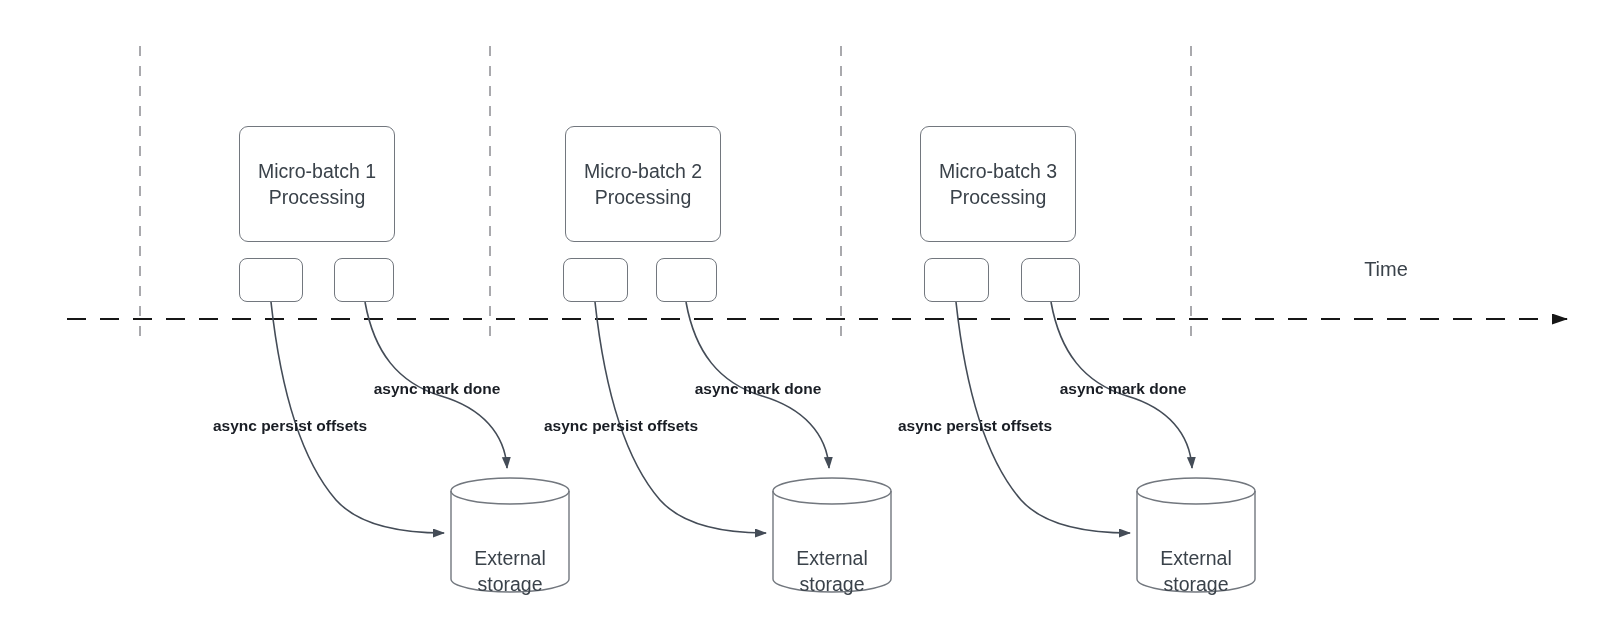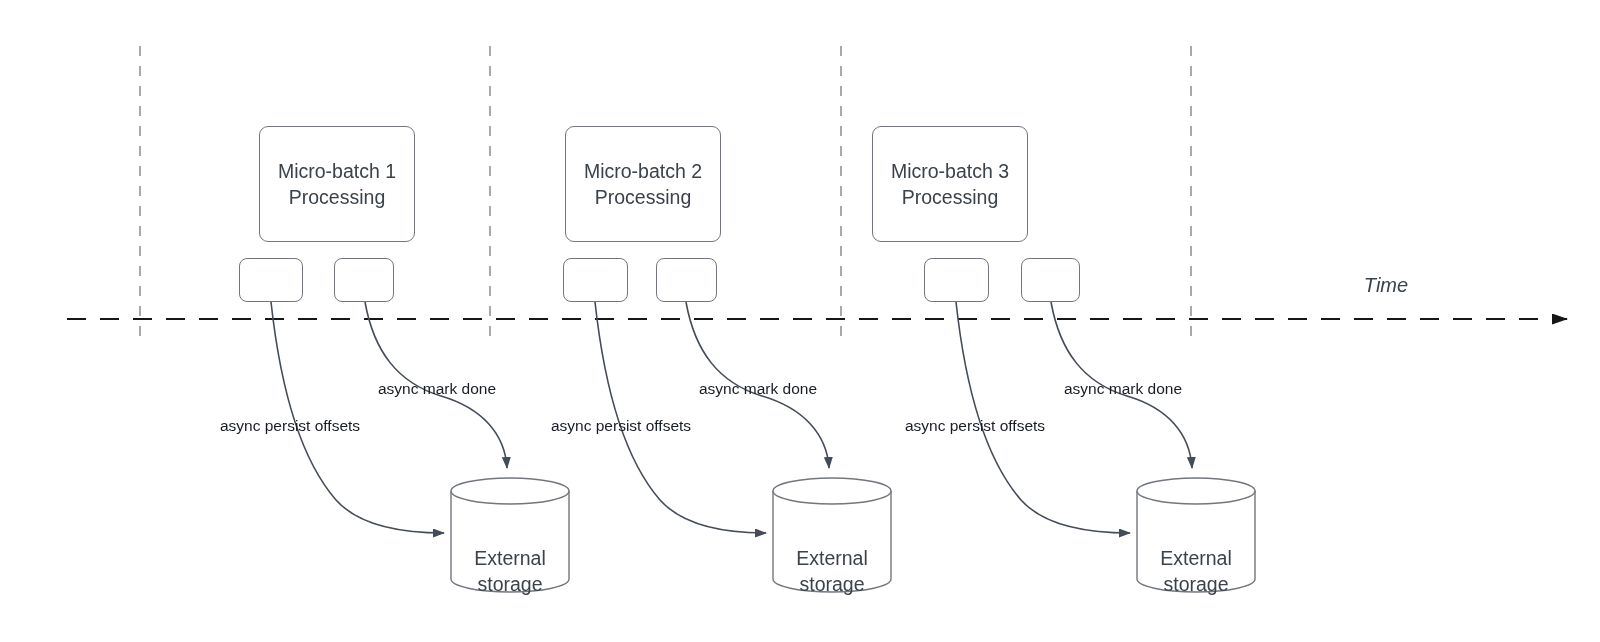--- a/index.html
+++ b/index.html
@@ -35,21 +35,21 @@
   .op-box{
     position:absolute;height:44px;box-sizing:border-box;
     border:1.4px solid var(--shape-stroke);border-radius:8px;background:#fff;
   }
   .storage-label{
     position:absolute;width:110px;text-align:center;color:var(--shape-text);
     font-size:19.5px;line-height:26px;margin-top:28px;
   }
   .async-label{
     position:absolute;transform:translateX(-50%);white-space:nowrap;
-    color:var(--annotation-text);font-size:15.5px;font-weight:400;
+    color:var(--annotation-text);font-size:15.5px;font-weight:700;
   }
   .time-label{
     position:absolute;transform:translateX(-50%);color:var(--shape-text);
     font-size:20px;white-space:nowrap;
   }
 </style>
 </head>
 <body>
 
 <div class="canvas">
@@ -87,29 +87,29 @@
     <path class="flow-arrow" marker-end="url(#mArrow)" d="M271,302 C279,375 297,455 336,500 C362,529 410,533 444,533"></path>
     <path class="flow-arrow" marker-end="url(#mArrow)" d="M365,302 C374,352 398,383 441,396 C482,408 505,434 507,468"></path>
 
     <path class="flow-arrow" marker-end="url(#mArrow)" d="M595,302 C603,375 621,455 660,500 C686,529 734,533 766,533"></path>
     <path class="flow-arrow" marker-end="url(#mArrow)" d="M686,302 C695,352 719,383 762,396 C803,408 827,434 829,468"></path>
 
     <path class="flow-arrow" marker-end="url(#mArrow)" d="M956,302 C964,375 982,455 1021,500 C1047,529 1095,533 1130,533"></path>
     <path class="flow-arrow" marker-end="url(#mArrow)" d="M1051,302 C1060,352 1084,383 1127,396 C1168,408 1190,434 1192,468"></path>
   </svg>
 
-  <div class="proc-box" style="left:239px;top:126px;margin-left:20px;">
+  <div class="proc-box" style="left:239px;top:126px;">
     <div>Micro-batch 1</div>
     <div>Processing</div>
   </div>
   <div class="proc-box" style="left:565px;top:126px;">
     <div>Micro-batch 2</div>
     <div>Processing</div>
   </div>
-  <div class="proc-box" style="left:872px;top:126px;text-align:right;">
+  <div class="proc-box" style="left:920px;top:126px;text-align:right;">
     <div>Micro-batch 3</div>
     <div>Processing</div>
   </div>
 
   <div class="op-box" style="left:239px;top:258px;width:64px;"></div>
   <div class="op-box" style="left:334px;top:258px;width:60px;"></div>
   <div class="op-box" style="left:563px;top:258px;width:65px;"></div>
   <div class="op-box" style="left:656px;top:258px;width:61px;"></div>
   <div class="op-box" style="left:924px;top:258px;width:65px;"></div>
   <div class="op-box" style="left:1021px;top:258px;width:59px;"></div>
@@ -118,14 +118,14 @@
   <div class="async-label" style="left:437px;top:380px;">async mark done</div>
   <div class="async-label" style="left:621px;top:417px;">async persist offsets</div>
   <div class="async-label" style="left:758px;top:380px;">async mark done</div>
   <div class="async-label" style="left:975px;top:417px;">async persist offsets</div>
   <div class="async-label" style="left:1123px;top:380px;">async mark done</div>
 
   <div class="storage-label" style="left:455px;top:517px;">External storage</div>
   <div class="storage-label" style="left:777px;top:517px;">External storage</div>
   <div class="storage-label" style="left:1141px;top:517px;">External storage</div>
 
-  <div class="time-label" style="left:1386px;top:274px;font-style:italic;">Time</div>
+  <div class="time-label" style="left:1386px;top:258px;">Time</div>
 </div>
 
 </body></html>

